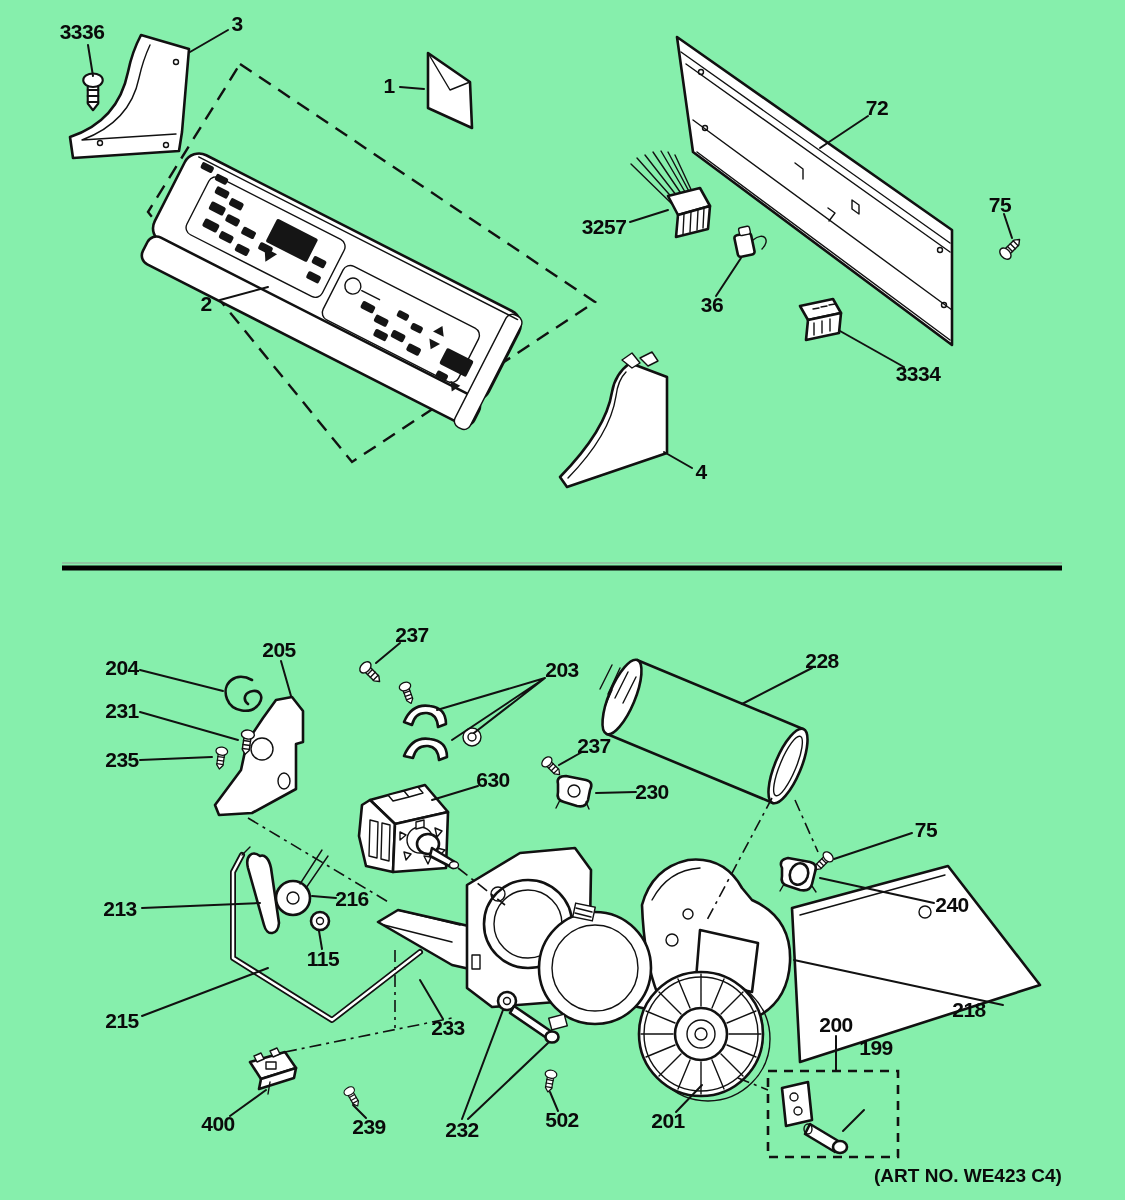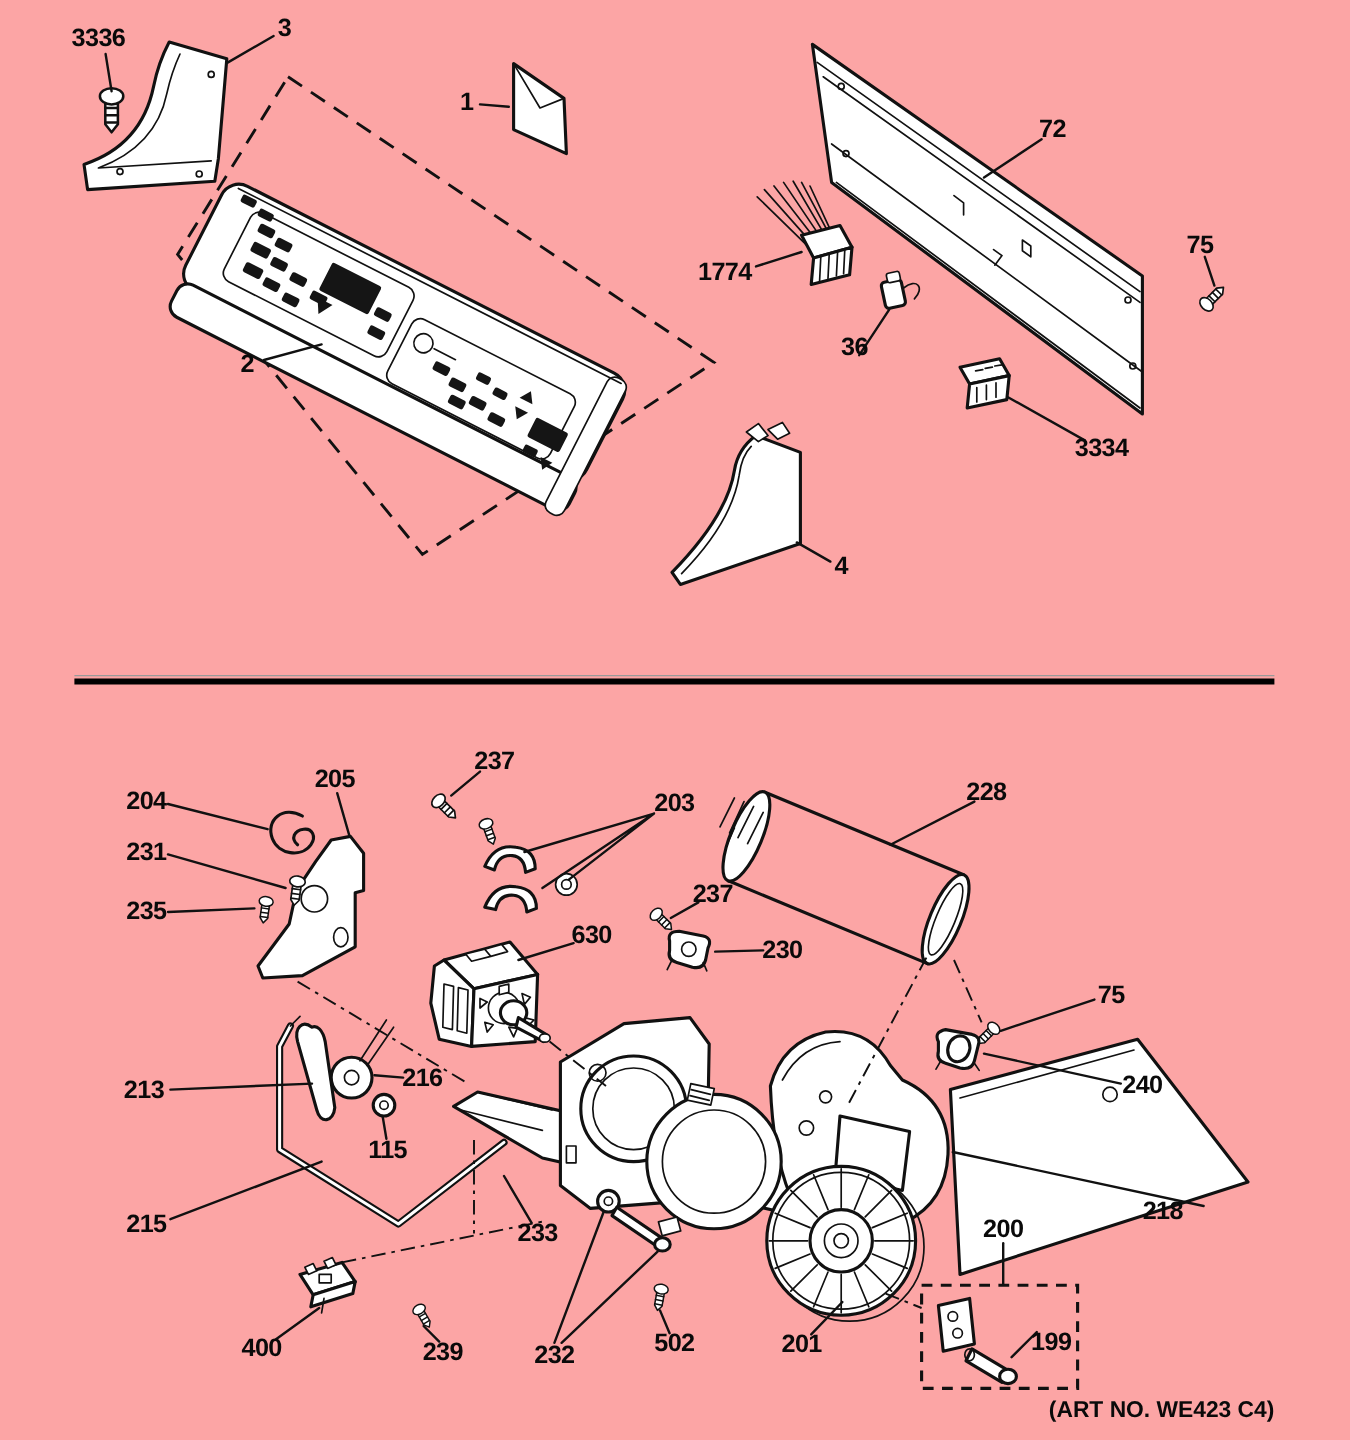--- a/index.html
+++ b/index.html
@@ -1,16 +1,16 @@
 <!DOCTYPE html>
 <html><head>
 <meta charset="utf-8">
 <style>
   html,body{margin:0;padding:0;background:#fff;}
-  #stage{position:relative;width:1125px;height:1200px;background:#fca5a5;overflow:hidden;
+  #stage{position:relative;width:1125px;height:1200px;background:#86efac;overflow:hidden;
          font-family:"Liberation Sans",sans-serif;}
   svg{position:absolute;left:0;top:0;}
   .ol{fill:none;stroke:#111;stroke-width:2.6;stroke-linejoin:round;stroke-linecap:round;}
   .olf{fill:#fff;stroke:#111;stroke-width:2.6;stroke-linejoin:round;}
   .thin{fill:none;stroke:#111;stroke-width:1.4;stroke-linejoin:round;stroke-linecap:round;}
   .thinf{fill:#fff;stroke:#111;stroke-width:1.4;stroke-linejoin:round;}
   .ld{fill:none;stroke:#111;stroke-width:2;stroke-linecap:round;}
   .dash{fill:none;stroke:#111;stroke-width:2.4;stroke-dasharray:14 9;}
   .dd{fill:none;stroke:#111;stroke-width:1.6;stroke-dasharray:12 5 3 5;}
   .dk{fill:#151515;stroke:none;}
@@ -349,22 +349,22 @@
     <path d="M836,1036 L836,1070"></path>
     <path d="M864,1110 L843,1131"></path>
   </g>
 </svg>
 
   <div class="lbl" style="left:82px;top:32px">3336</div>
   <div class="lbl" style="left:237px;top:24px">3</div>
   <div class="lbl" style="left:389px;top:86px">1</div>
   <div class="lbl" style="left:206px;top:304px">2</div>
   <div class="lbl" style="left:877px;top:108px">72</div>
-  <div class="lbl" style="left:604px;top:227px">1774</div>
-  <div class="lbl" style="left:712px;top:290px">36</div>
+  <div class="lbl" style="left:604px;top:227px">3257</div>
+  <div class="lbl" style="left:712px;top:305px">36</div>
   <div class="lbl" style="left:1000px;top:205px">75</div>
   <div class="lbl" style="left:918px;top:374px">3334</div>
   <div class="lbl" style="left:701px;top:472px">4</div>
   <div class="lbl" style="left:122px;top:668px">204</div>
   <div class="lbl" style="left:279px;top:650px">205</div>
   <div class="lbl" style="left:122px;top:711px">231</div>
   <div class="lbl" style="left:122px;top:760px">235</div>
   <div class="lbl" style="left:412px;top:635px">237</div>
   <div class="lbl" style="left:562px;top:670px">203</div>
   <div class="lbl" style="left:493px;top:780px">630</div>
@@ -378,16 +378,16 @@
   <div class="lbl" style="left:352px;top:899px">216</div>
   <div class="lbl" style="left:323px;top:959px">115</div>
   <div class="lbl" style="left:122px;top:1021px">215</div>
   <div class="lbl" style="left:448px;top:1028px">233</div>
   <div class="lbl" style="left:218px;top:1124px">400</div>
   <div class="lbl" style="left:369px;top:1127px">239</div>
   <div class="lbl" style="left:462px;top:1130px">232</div>
   <div class="lbl" style="left:562px;top:1120px">502</div>
   <div class="lbl" style="left:668px;top:1121px">201</div>
   <div class="lbl" style="left:836px;top:1025px">200</div>
-  <div class="lbl" style="left:876px;top:1119px">199</div>
+  <div class="lbl" style="left:876px;top:1048px">199</div>
 
   <div class="artno" style="left:968px;top:1176px">(ART NO. WE423 C4)</div>
 </div>
 
 </body></html>

